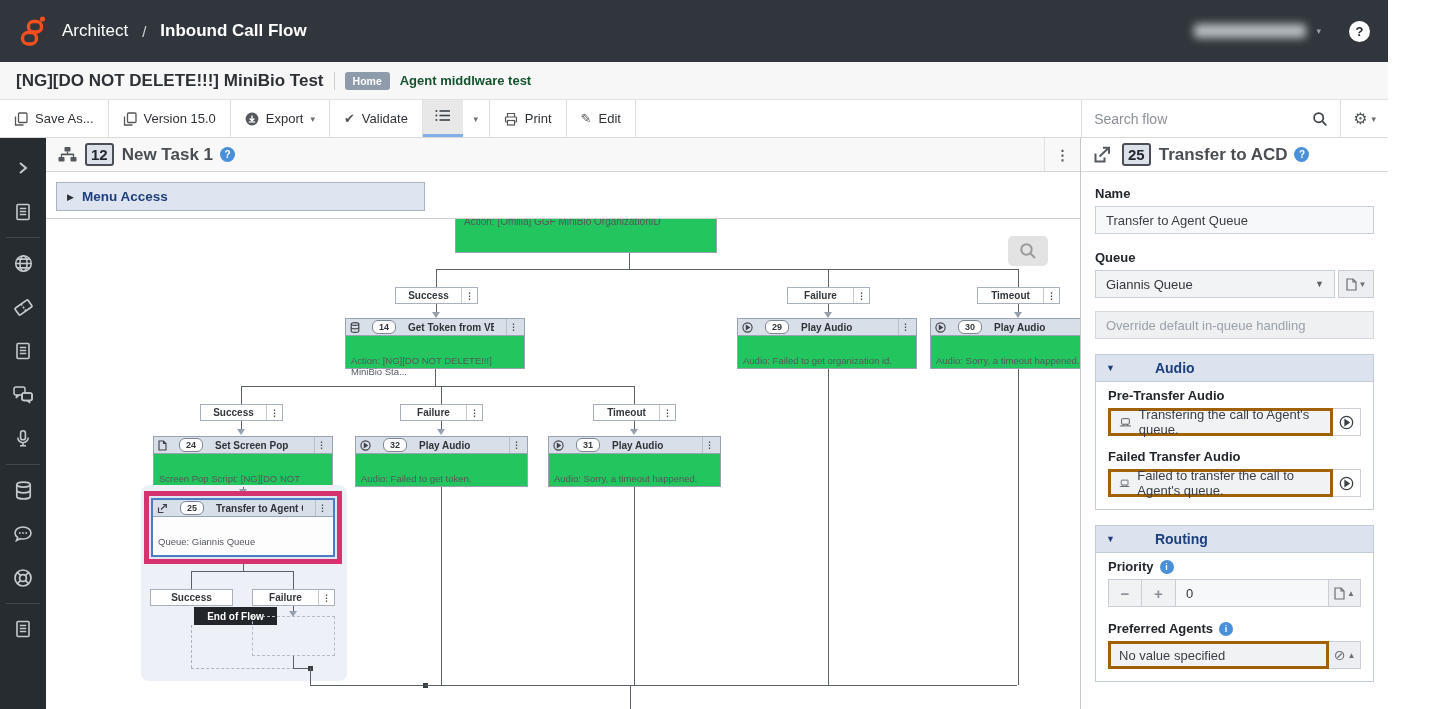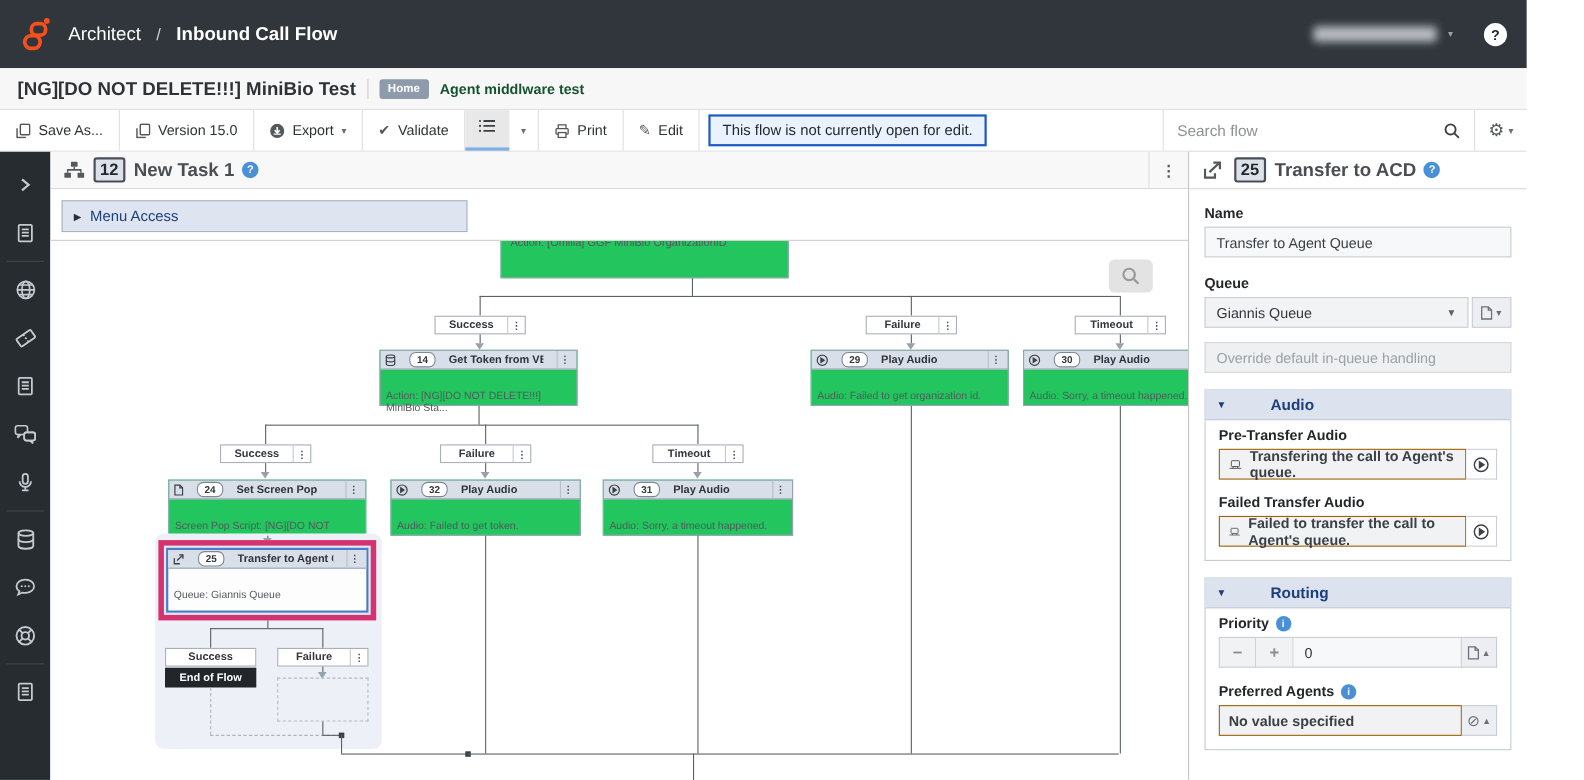--- a/index.html
+++ b/index.html
@@ -31,21 +31,21 @@
   .tb-btn { display:flex; align-items:center; gap:7px; padding:0 14px; border-right:1px solid #e0e0e0;
             font-size:13px; color:#2f3337; cursor:pointer; white-space:nowrap; }
   .tb-icon { color:#555; display:flex; align-items:center; }
   .tb-group { display:flex; align-items:stretch; border-right:1px solid #e0e0e0; }
   .tb-sq { width:40px; display:flex; align-items:center; justify-content:center; }
   .tb-active { background:#e8e8e8; border-bottom:3px solid #7fb0e8; }
   .tb-caret { width:26px; display:flex; align-items:center; justify-content:center; color:#6a6f74; font-size:9px; }
   .notice { align-self:center; margin-left:8px; border:2px solid #1d5bbf; background:#e9f2fe; color:#23282d;
             font-size:13.5px; padding:5px 11px; }
   .tb-spacer { flex:1; }
-  .search-wrap { display:flex; align-items:center; border-left:1px solid #e0e0e0; padding:0 12px; gap:24px;justify-content:flex-end; }
+  .search-wrap { display:flex; align-items:center; border-left:1px solid #e0e0e0; padding:0 12px; gap:0;justify-content:flex-end; }
   .search-input { border:none; outline:none; background:transparent; width:218px; font-size:14px; color:#333;
                   font-family:"Liberation Sans",sans-serif; }
   .search-input::placeholder { color:#8d9196; }
   .gear-wrap { display:flex; align-items:center; gap:4px; border-left:1px solid #e0e0e0; padding:0 12px; }
   .gear { font-size:16px; color:#55595d; }
 
   
   .main { display:flex; height:571px; }
   .iconrail { width:46px; background:#272c31; display:flex; flex-direction:column; align-items:center; padding-top:8px; flex-shrink:0; }
   .rail-item { width:46px; height:44px; display:flex; align-items:center; justify-content:center; color:#c5cad0; }
@@ -57,21 +57,21 @@
                color:#23282d; padding:0 4px; line-height:19px; margin:0 8px; }
   .panel-title { font-size:17px; font-weight:bold; color:#4a4e52; margin-right:7px; }
   .q-circle { width:15px; height:15px; border-radius:50%; background:#4a90d9; color:#fff; font-size:10px; font-weight:bold;
               display:inline-flex; align-items:center; justify-content:center; }
   .ch-right { margin-left:auto; width:36px; align-self:stretch; border-left:1px solid #e0e0e0; display:flex;
               align-items:center; justify-content:center; color:#55595d; font-size:14px; font-weight:bold; }
   .canvas-body { flex:1; position:relative; background:#fff; }
   .menu-access { position:absolute; left:10px; top:10px; width:369px; height:29px; background:#dee5f1;
                  border:1px solid #aab3c0; display:flex; align-items:center; padding:0 10px; gap:8px; }
   .ma-arrow { font-size:9px; color:#2c2f33; }
-  .ma-label { font-size:13.5px; font-weight:normal; color:#1d3f7e; }
+  .ma-label { font-size:13.5px; font-weight:bold; color:#1d3f7e; }
 
   .flow-area { position:absolute; left:0; top:46px; right:0; bottom:0; border-top:1px solid #cfcfcf; overflow:hidden; background:#fff; }
 
   
   .cl { position:absolute; background:#5a6066; }
   .cl-d { position:absolute; }
   .dash-v { border-left:1px dashed #aeb5bd; }
   .dash-h { border-top:1px dashed #aeb5bd; }
   .dot { position:absolute; width:5px; height:5px; background:#3a3f44; }
   .arr { position:absolute; width:0; height:0; border-left:4px solid transparent; border-right:4px solid transparent;
@@ -91,21 +91,21 @@
             padding:0 6px; line-height:12px; }
   .fn-title { font-size:10px; font-weight:bold; color:#2f3337; white-space:nowrap; overflow:hidden; flex:1; }
   .fn-kebab { width:14px; align-self:stretch; border-left:1px solid #b7c0cb; display:flex; align-items:center;
               justify-content:center; font-size:9px; font-weight:bold; color:#4a4f55; }
   .fn-body { padding:19px 5px; font-size:9.5px; color:#54585d; }
 
   .sel-group { position:absolute; left:95px; top:266px; width:206px; height:196px; background:#edf1f7; border-radius:8px; }
   .sel-ring { position:absolute; left:98px; top:272px; width:198px; height:73px; border:5px solid #d5326f; background:#dfe7f2; padding:2px; }
   .sel-node { width:100%; height:100%; border:2px solid #4d7cc7; background:#fdfdfe; }
   .eof { position:absolute; width:83px; height:18px; background:#22262b; color:#fff; font-size:10px; font-weight:bold;
-         display:flex; align-items:center; justify-content:center; }
+         display:flex; align-items:center; justify-content:center;margin-left:44px; }
   .ghost { position:absolute; width:83px; height:40px; border:1px dashed #b6bcc4; }
 
   .zoom-btn { position:absolute; left:962px; top:17px; width:40px; height:30px; background:#e3e3e3; border-radius:5px;
               display:flex; align-items:center; justify-content:center; color:#9a9a9a; }
   .topnode-text { padding-top:8px; padding-left:8px; font-size:10px; color:#54585d; white-space:nowrap; }
 
   
   .inspector { flex:1; border-left:1px solid #c6c6c6; display:flex; flex-direction:column; background:#fff; overflow:hidden; }
   .insp-header { height:34px; border-bottom:1px solid #d7d7d7; display:flex; align-items:center; padding-left:12px; flex-shrink:0; }
   .insp-body { padding:10px 14px; overflow:hidden; }
@@ -121,22 +121,22 @@
                 justify-content:center; gap:2px; color:#6a7076; }
   .attach-caret { font-size:8px; color:#6a7076; }
   .disabled-field { height:28px; border:1px solid #d4d7dc; background:#eef0f2; display:flex; align-items:center;
                     padding:0 10px; font-size:13px; color:#9aa1a9; margin-top:13px; }
   .section { border:1px solid #c3cbd8; margin-top:15px; }
   .section-head { background:#dce3ef; border-bottom:1px solid #c3cbd8; padding:5px 10px; display:flex; align-items:center; gap:7px; }
   .sec-caret { font-size:9px; color:#1c3f7d; }
   .sec-title { font-size:14px; font-weight:bold; color:#1c3f7d;margin-left:33px; }
   .section-content { padding:2px 12px 12px; }
   .audio-field { display:flex; }
-  .audio-main { flex:1; height:28px; border:1px solid #a16207; background:#f1f2f4; display:flex; align-items:center;
-                gap:7px; padding:0 8px; font-size:13px; color:#3a3f45;font-weight:bold; }
+  .audio-main { flex:1; height:28px; border:3px solid #a16207; background:#f1f2f4; display:flex; align-items:center;
+                gap:7px; padding:0 8px; font-size:13px; color:#3a3f45; }
   .play-btn { width:28px; height:28px; border:1px solid #ccd0d6; border-left:none; background:#fff; display:flex;
               align-items:center; justify-content:center; color:#3c4146; }
   .info-circle { width:14px; height:14px; border-radius:50%; background:#4a90d9; color:#fff; font-size:9px; font-weight:bold;
                  display:inline-flex; align-items:center; justify-content:center; font-style:normal; }
   .step-btn { width:34px; height:28px; border:1px solid #c9ced6; background:#f1f2f4; display:flex; align-items:center;
               justify-content:center; font-size:15px; font-weight:bold; color:#8a8f96; }
   .num-field { flex:1; height:28px; border:1px solid #c9ced6; background:#f7f8f9; display:flex; align-items:center;
                padding:0 10px; font-size:13px; color:#33373b; }
   .novalue { font-size:14px; color:#6a7076; }
 </style>
@@ -227,21 +227,20 @@
             <rect x="1.5" y="5" width="11" height="5" rx="0.8"></rect>
             <rect x="3.5" y="8.5" width="7" height="4.5" fill="#fff"></rect>
         </svg>
         </span>
       <span>Print</span>
     </div>
     <div class="tb-btn">
       <span class="tb-icon" style="font-size:13px;">✎</span>
       <span>Edit</span>
     </div>
-    <div class="notice">This flow is not currently open for edit.</div>
     <div class="tb-spacer"></div>
     <div class="search-wrap">
       <input class="search-input" placeholder="Search flow" style="">
       <span style="display:flex;">
         <svg width="16" height="16" viewBox="0 0 16 16" fill="none" stroke="#3c4146" stroke-width="1.7">
           <circle cx="6.7" cy="6.7" r="4.6"></circle>
             <path d="M10.2 10.2L14.3 14.3"></path>
         </svg>
         </span>
     </div>

